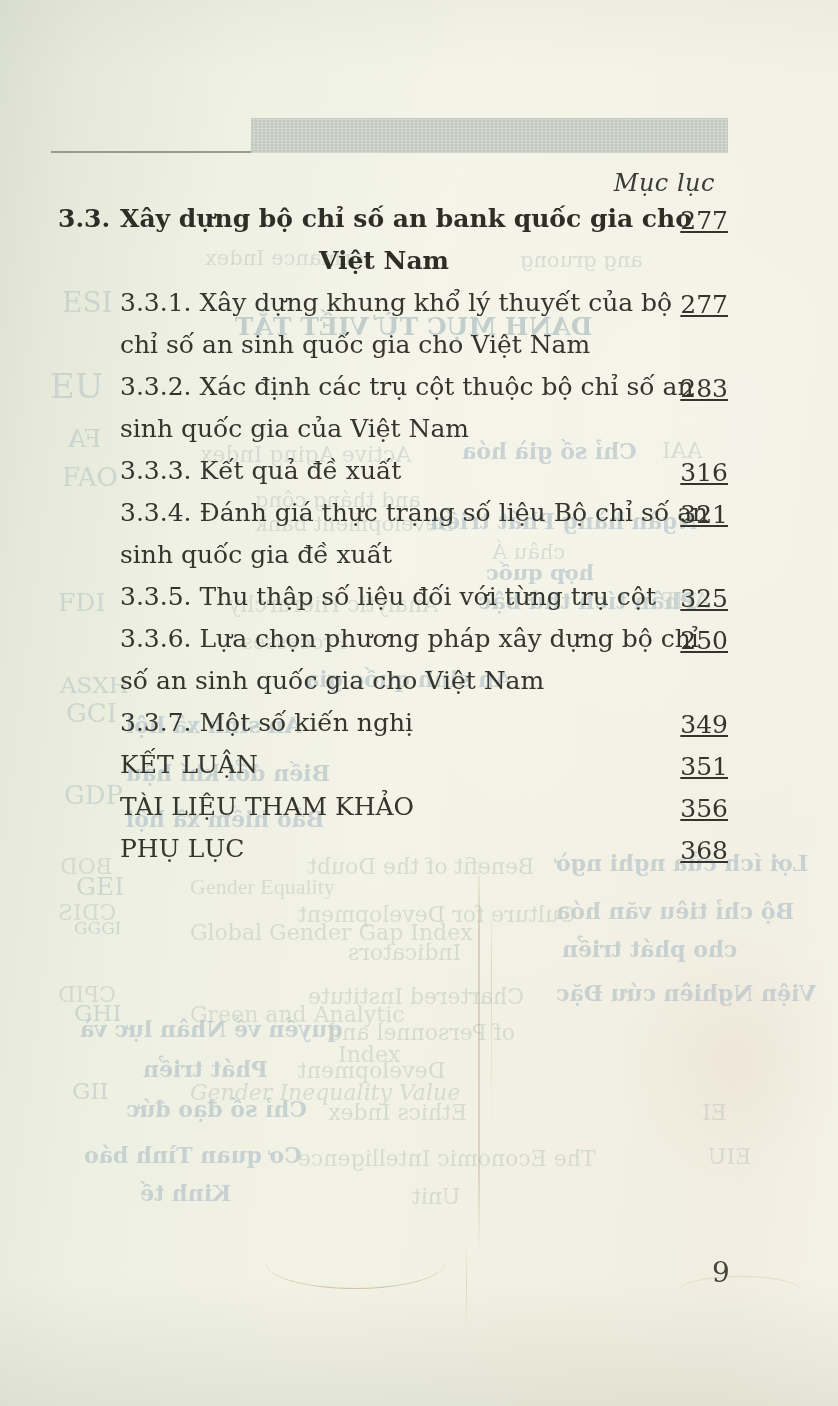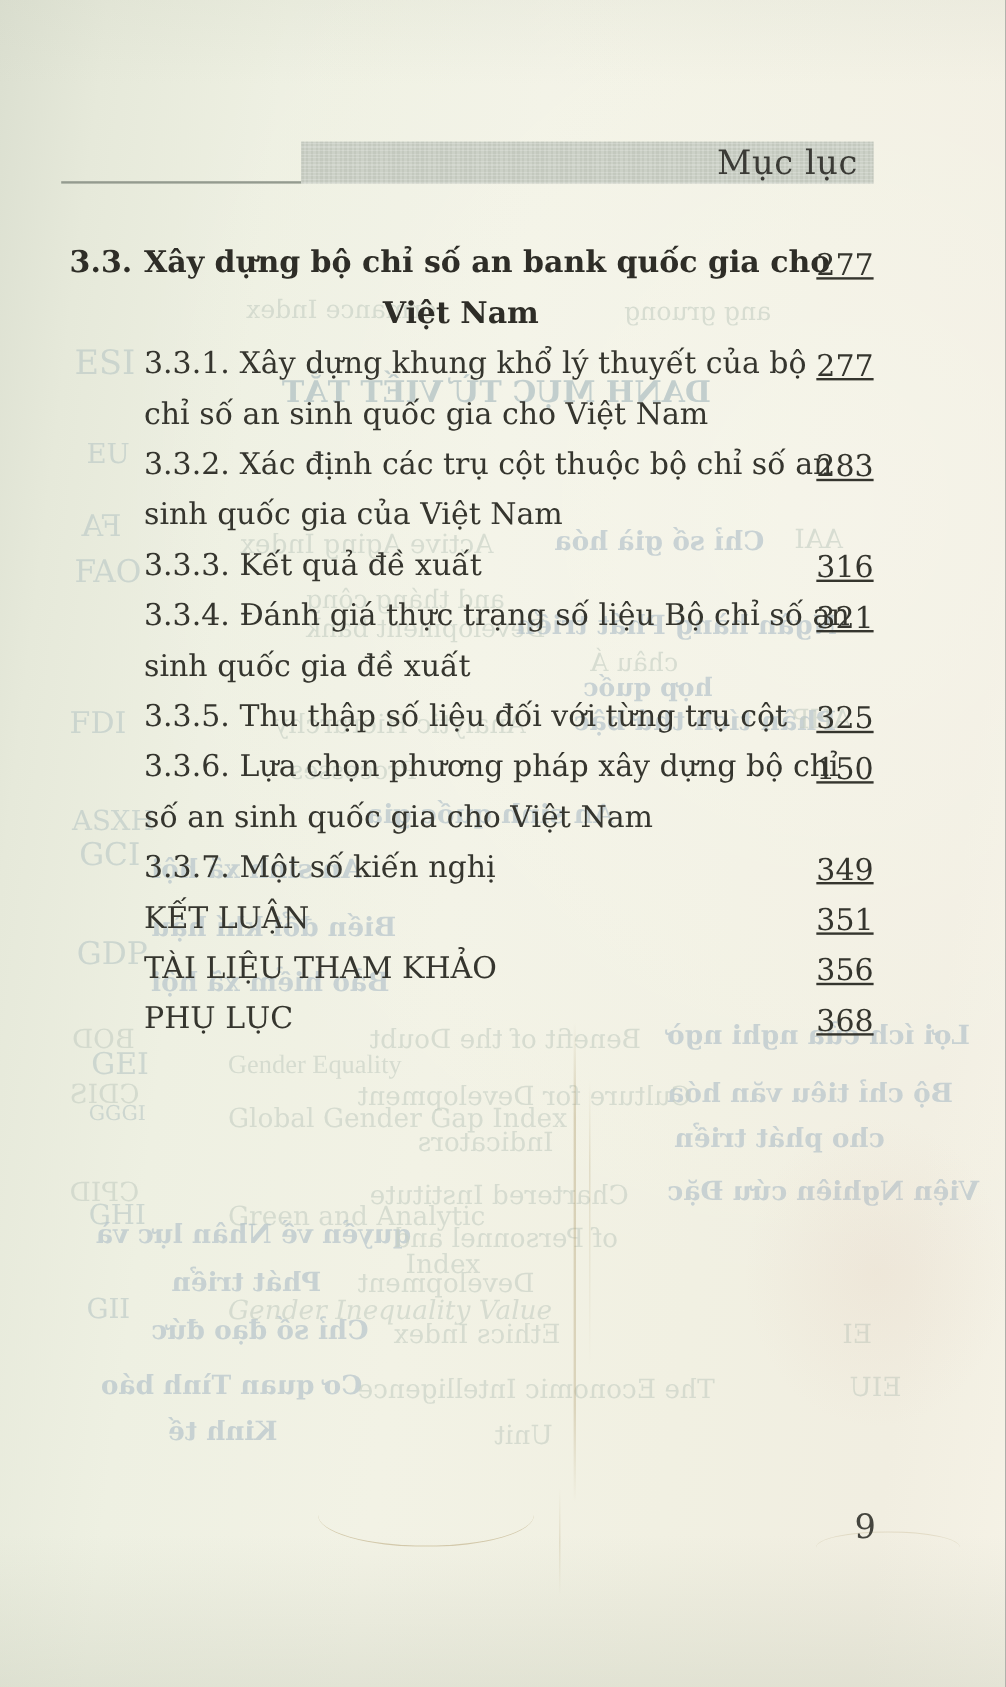--- a/index.html
+++ b/index.html
@@ -20,21 +20,21 @@
     position:absolute;left:251px;top:118px;width:477px;height:35px;
     background:
       repeating-linear-gradient(0deg, rgba(255,255,255,.18) 0 1px, rgba(0,0,0,0) 1px 3px),
       repeating-linear-gradient(90deg, rgba(170,176,164,.25) 0 2px, rgba(0,0,0,0) 2px 4px),
       #ccd1c7;
     text-align:right;
   }
   .htitle{
     display:inline-block;
     margin-right:13px;line-height:35px;
-    font-size:28px;color:#3b3b36;letter-spacing:.5px;
+    font-style:italic;font-size:24px;color:#3b3b36;letter-spacing:.5px;margin-top:48px;
   }
   
   #toc{position:absolute;left:58px;top:198px;width:670px;font-size:25px;line-height:42px;color:#35352e;}
   .entry{position:relative;}
   .entry-num{position:absolute;left:0;top:0;font-weight:bold;color:#2e2d27;}
   .tline{margin-left:62px;margin-right:80px;white-space:nowrap;}
   .tline.j{text-align:justify;text-align-last:justify;}
   .entry.bold .tline{font-weight:bold;color:#2e2d27;text-align:center;}
   .pnum{position:absolute;right:0;top:2px;font-weight:normal;color:#35352e;text-decoration:underline;}
   
@@ -74,21 +74,21 @@
 </head>
 <body>
 
 <div class="page">
 
   <div id="bleed">
       <span class="bleed teal" style="left: 62px; top: 286px; font-size: 28px;">ESI</span>
       <span class="bleed mir strong" style="left: 235px; top: 312px; font-size: 25px;">DANH MỤC TỪ VIẾT TẮT</span>
       <span class="bleed mir" style="left: 205px; top: 246px; font-size: 21px;">ormance Index</span>
       <span class="bleed mir" style="left: 520px; top: 248px; font-size: 21px;">ang gruong</span>
-      <span class="bleed teal" style="left: 72px; top: 366px; font-size: 23px; text-align: center;">EU</span>
+      <span class="bleed teal" style="left: 50px; top: 366px; font-size: 34px; text-align: center;">EU</span>
       <span class="bleed mir teal" style="left: 68px; top: 424px; font-size: 25px;">FA</span>
       <span class="bleed mir" style="left: 200px; top: 442px; font-size: 22px;">Active Aging Index</span>
       <span class="bleed mir blue" style="left: 462px; top: 438px; font-size: 22px;">Chỉ số già hóa</span>
       <span class="bleed mir" style="left: 662px; top: 438px; font-size: 22px;">AAI</span>
       <span class="bleed teal" style="left: 62px; top: 462px; font-size: 26px;">FAO</span>
       <span class="bleed mir" style="left: 255px; top: 488px; font-size: 21px;">and tháng công</span>
       <span class="bleed mir" style="left: 255px; top: 512px; font-size: 21px;">Development bank</span>
       <span class="bleed mir blue" style="left: 430px; top: 508px; font-size: 22px;">Ngân hàng Phát triển</span>
       <span class="bleed mir" style="left: 492px; top: 540px; font-size: 21px;">châu Á</span>
       <span class="bleed mir blue" style="left: 486px; top: 560px; font-size: 21px;">hợp quốc</span>
@@ -169,21 +169,21 @@
         <div class="tline">sinh quốc gia đề xuất</div>
         <span class="pnum">321</span>
       </div>
       <div class="entry">
         <div class="tline">3.3.5. Thu thập số liệu đối với từng trụ cột</div>
         <span class="pnum">325</span>
       </div>
       <div class="entry">
         <div class="tline j">3.3.6. Lựa chọn phương pháp xây dựng bộ chỉ</div>
         <div class="tline">số an sinh quốc gia cho Việt Nam</div>
-        <span class="pnum">150</span>
+        <span class="pnum">250</span>
       </div>
       <div class="entry">
         <div class="tline">3.3.7. Một số kiến nghị</div>
         <span class="pnum">349</span>
       </div>
       <div class="entry">
         <div class="tline">KẾT LUẬN</div>
         <span class="pnum">351</span>
       </div>
       <div class="entry">

